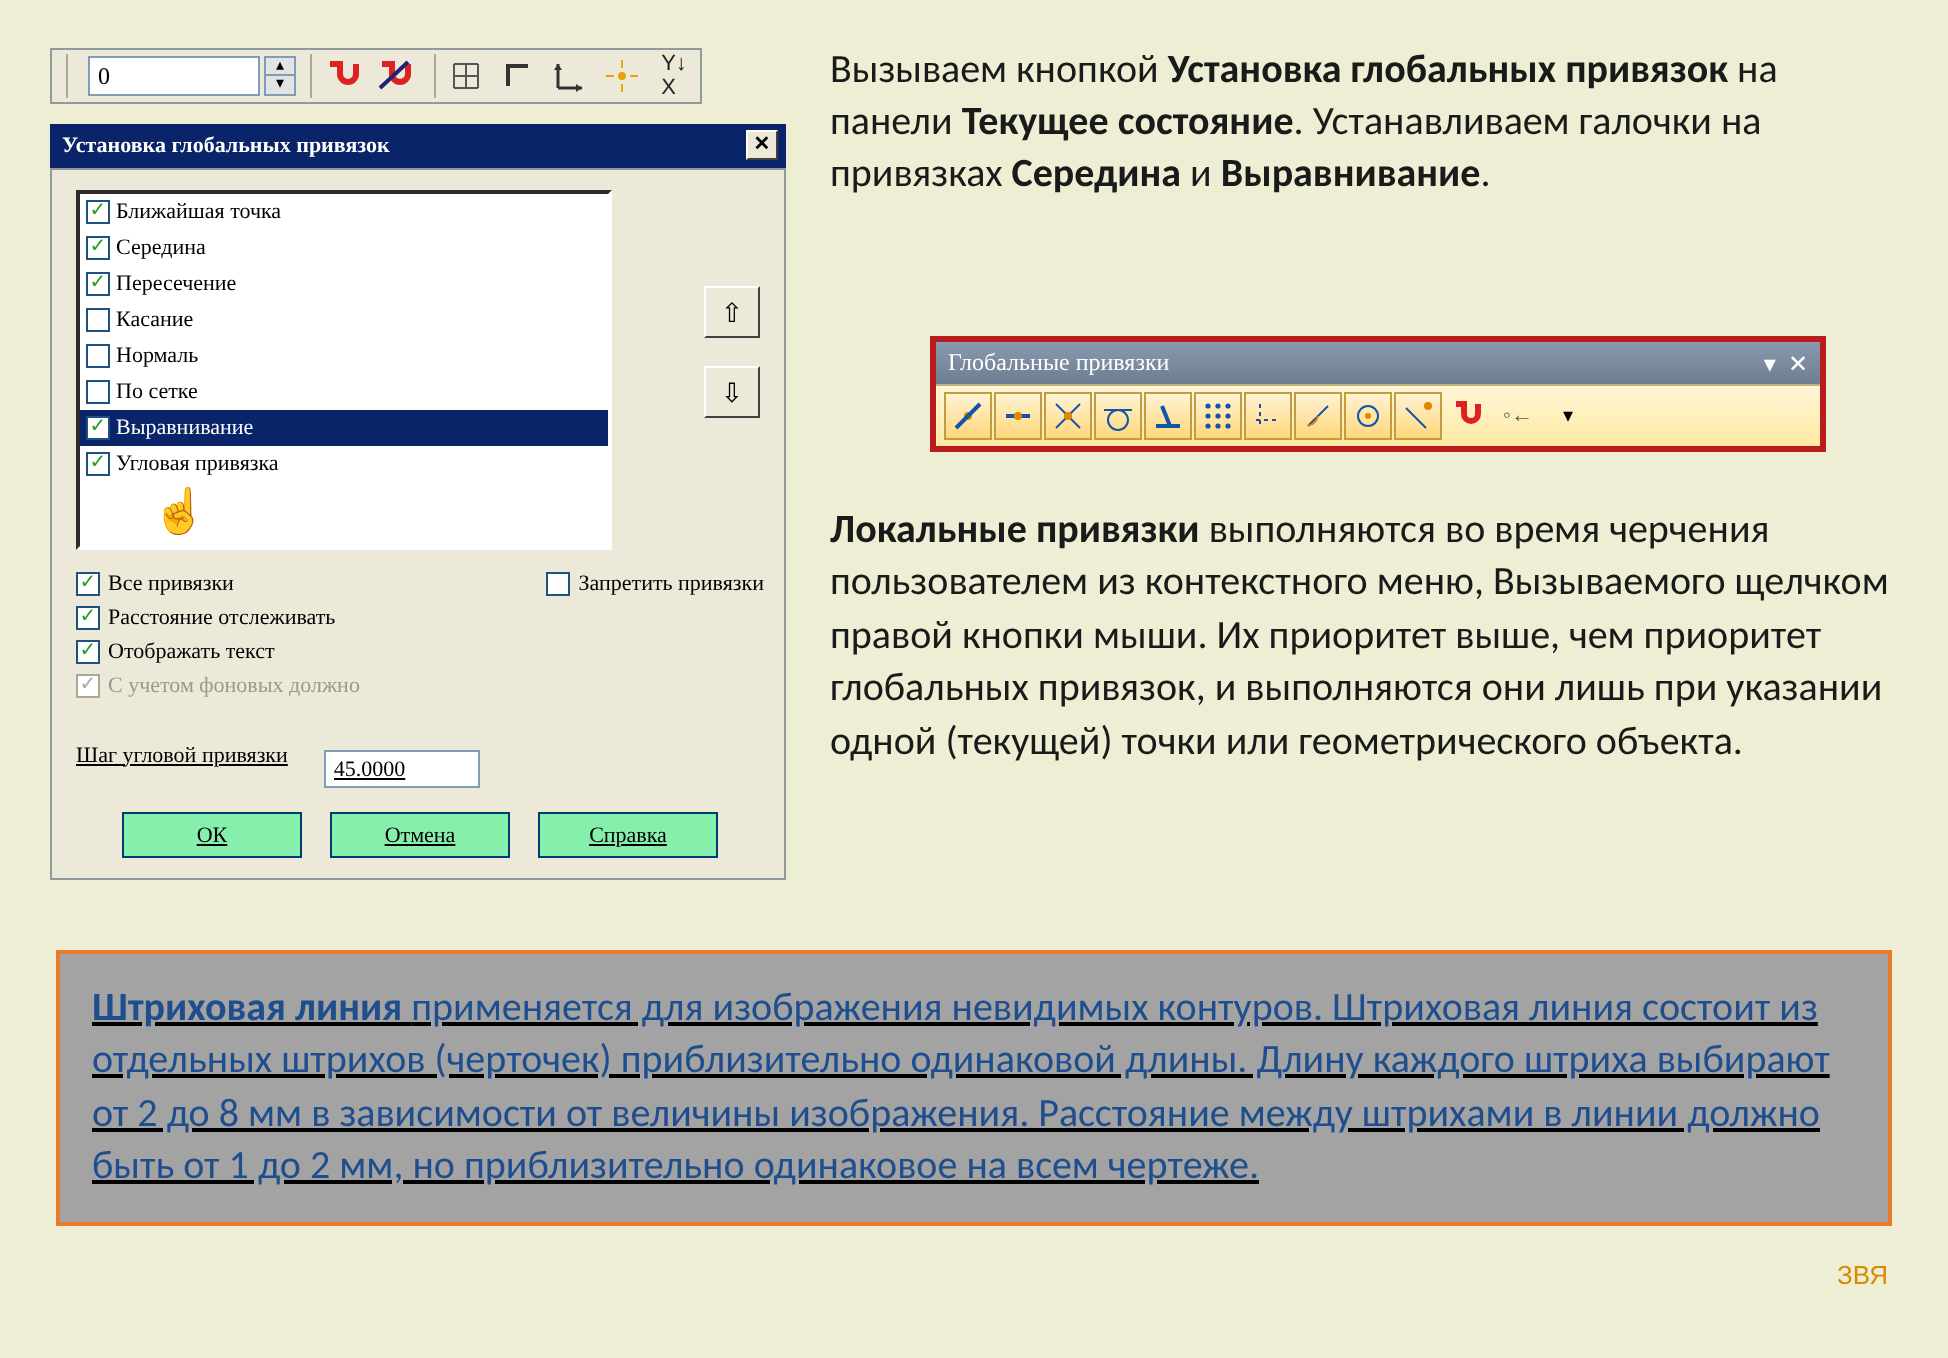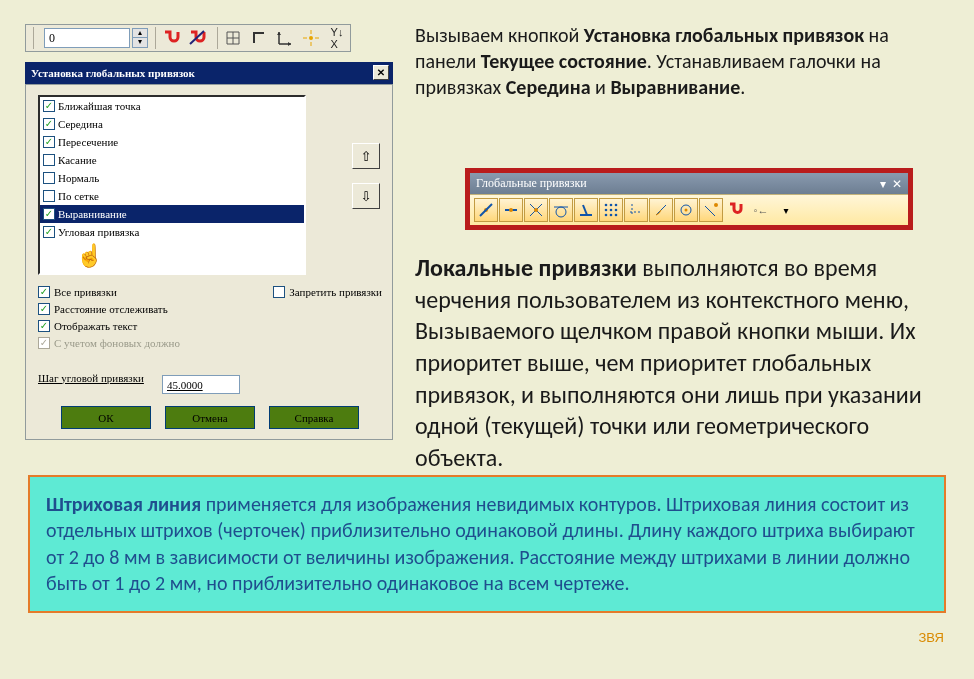--- a/index.html
+++ b/index.html
@@ -32,35 +32,35 @@
 
 .opts { margin-top: 8px; font: 11px Tahoma; }
 .opts .orow { display: flex; align-items: center; gap: 4px; height: 17px; }
 .opts .orow.disabled { color: #9a9a8a; }
 .opts .two { display: flex; justify-content: space-between; }
 
 .step-row { display: flex; align-items: center; gap: 18px; margin-top: 10px; font: 11px Tahoma; text-decoration: underline; }
 .step-row input { width: 78px; height: 19px; border: 1px solid #7f9db9; font: 11px Tahoma; padding-left: 4px; margin-top: 14px; }
 
 .dlg-btns { display: flex; gap: 14px; margin-top: 12px; justify-content: center; }
-.dlg-btns button { width: 90px; height: 23px; background: #4d7c0f; border: 1px solid #003c74; font: 11px Tahoma; }
+.dlg-btns button { width: 90px; height: 23px; background: #86efac; border: 1px solid #003c74; font: 11px Tahoma; text-decoration: underline; }
 
 .text1 { position: absolute; top: 22px; left: 415px; right: 28px; font-size: 20px; color: #1a1a1a; line-height: 1.3; }
 .text1 b { font-weight: 700; }
 
-.global-panel { position: absolute; top: 168px; left: 465px; width: 448px; border: 5px solid #b91c1c; }
+.global-panel { position: absolute; top: 168px; left: 465px; width: 448px; border: 3px solid #b91c1c; }
 .global-panel .hdr { background: linear-gradient(#899aaf,#6d7e92); color: #fff; font: 12px Tahoma; padding: 3px 6px; display: flex; justify-content: space-between; align-items: center; }
 .global-panel .hdr .hbtns { display: flex; gap: 6px; font: 12px Arial; }
 .global-panel .row { background: linear-gradient(#fff6d8,#ffe9a2); border-top: 1px solid #c2b27a; padding: 3px 4px; display: flex; gap: 1px; }
 .gbtn { width: 24px; height: 24px; border: 1px solid #c29b42; background: linear-gradient(#fff3d3,#ffd77a); display: flex; align-items: center; justify-content: center; font: 12px Arial; }
 .gbtn.plain { background: transparent; border-color: transparent; }
 
-.text2 { position: absolute; top: 252px; left: 415px; right: 20px; font-size: 24px; color: #1a1a1a; line-height: 1.32; }
-
-.bluebox { position: absolute; left: 28px; right: 28px; top: 475px; border: 2px solid #e47b2a; background: #5eead4; padding: 14px 16px 14px 16px; font-size: 20px; line-height: 1.32; }
+.text2 { position: absolute; top: 252px; left: 415px; right: 20px; font-size: 20px; color: #1a1a1a; line-height: 1.32; }
+
+.bluebox { position: absolute; left: 28px; right: 28px; top: 475px; border: 2px solid #e47b2a; background: #a3a3a3; padding: 14px 16px 14px 16px; font-size: 20px; line-height: 1.32; text-decoration: underline; }
 .bluebox .t { color: #1f4e8e; }
 .bluebox .b1 { color: #1f4e8e; font-weight: 700; }
 
 .zvya { position: absolute; bottom: 34px; right: 30px; color: #d98a00; font: 13px Arial; }
 
 svg { display: block; }
 </style>
 </head>
 <body>
 

